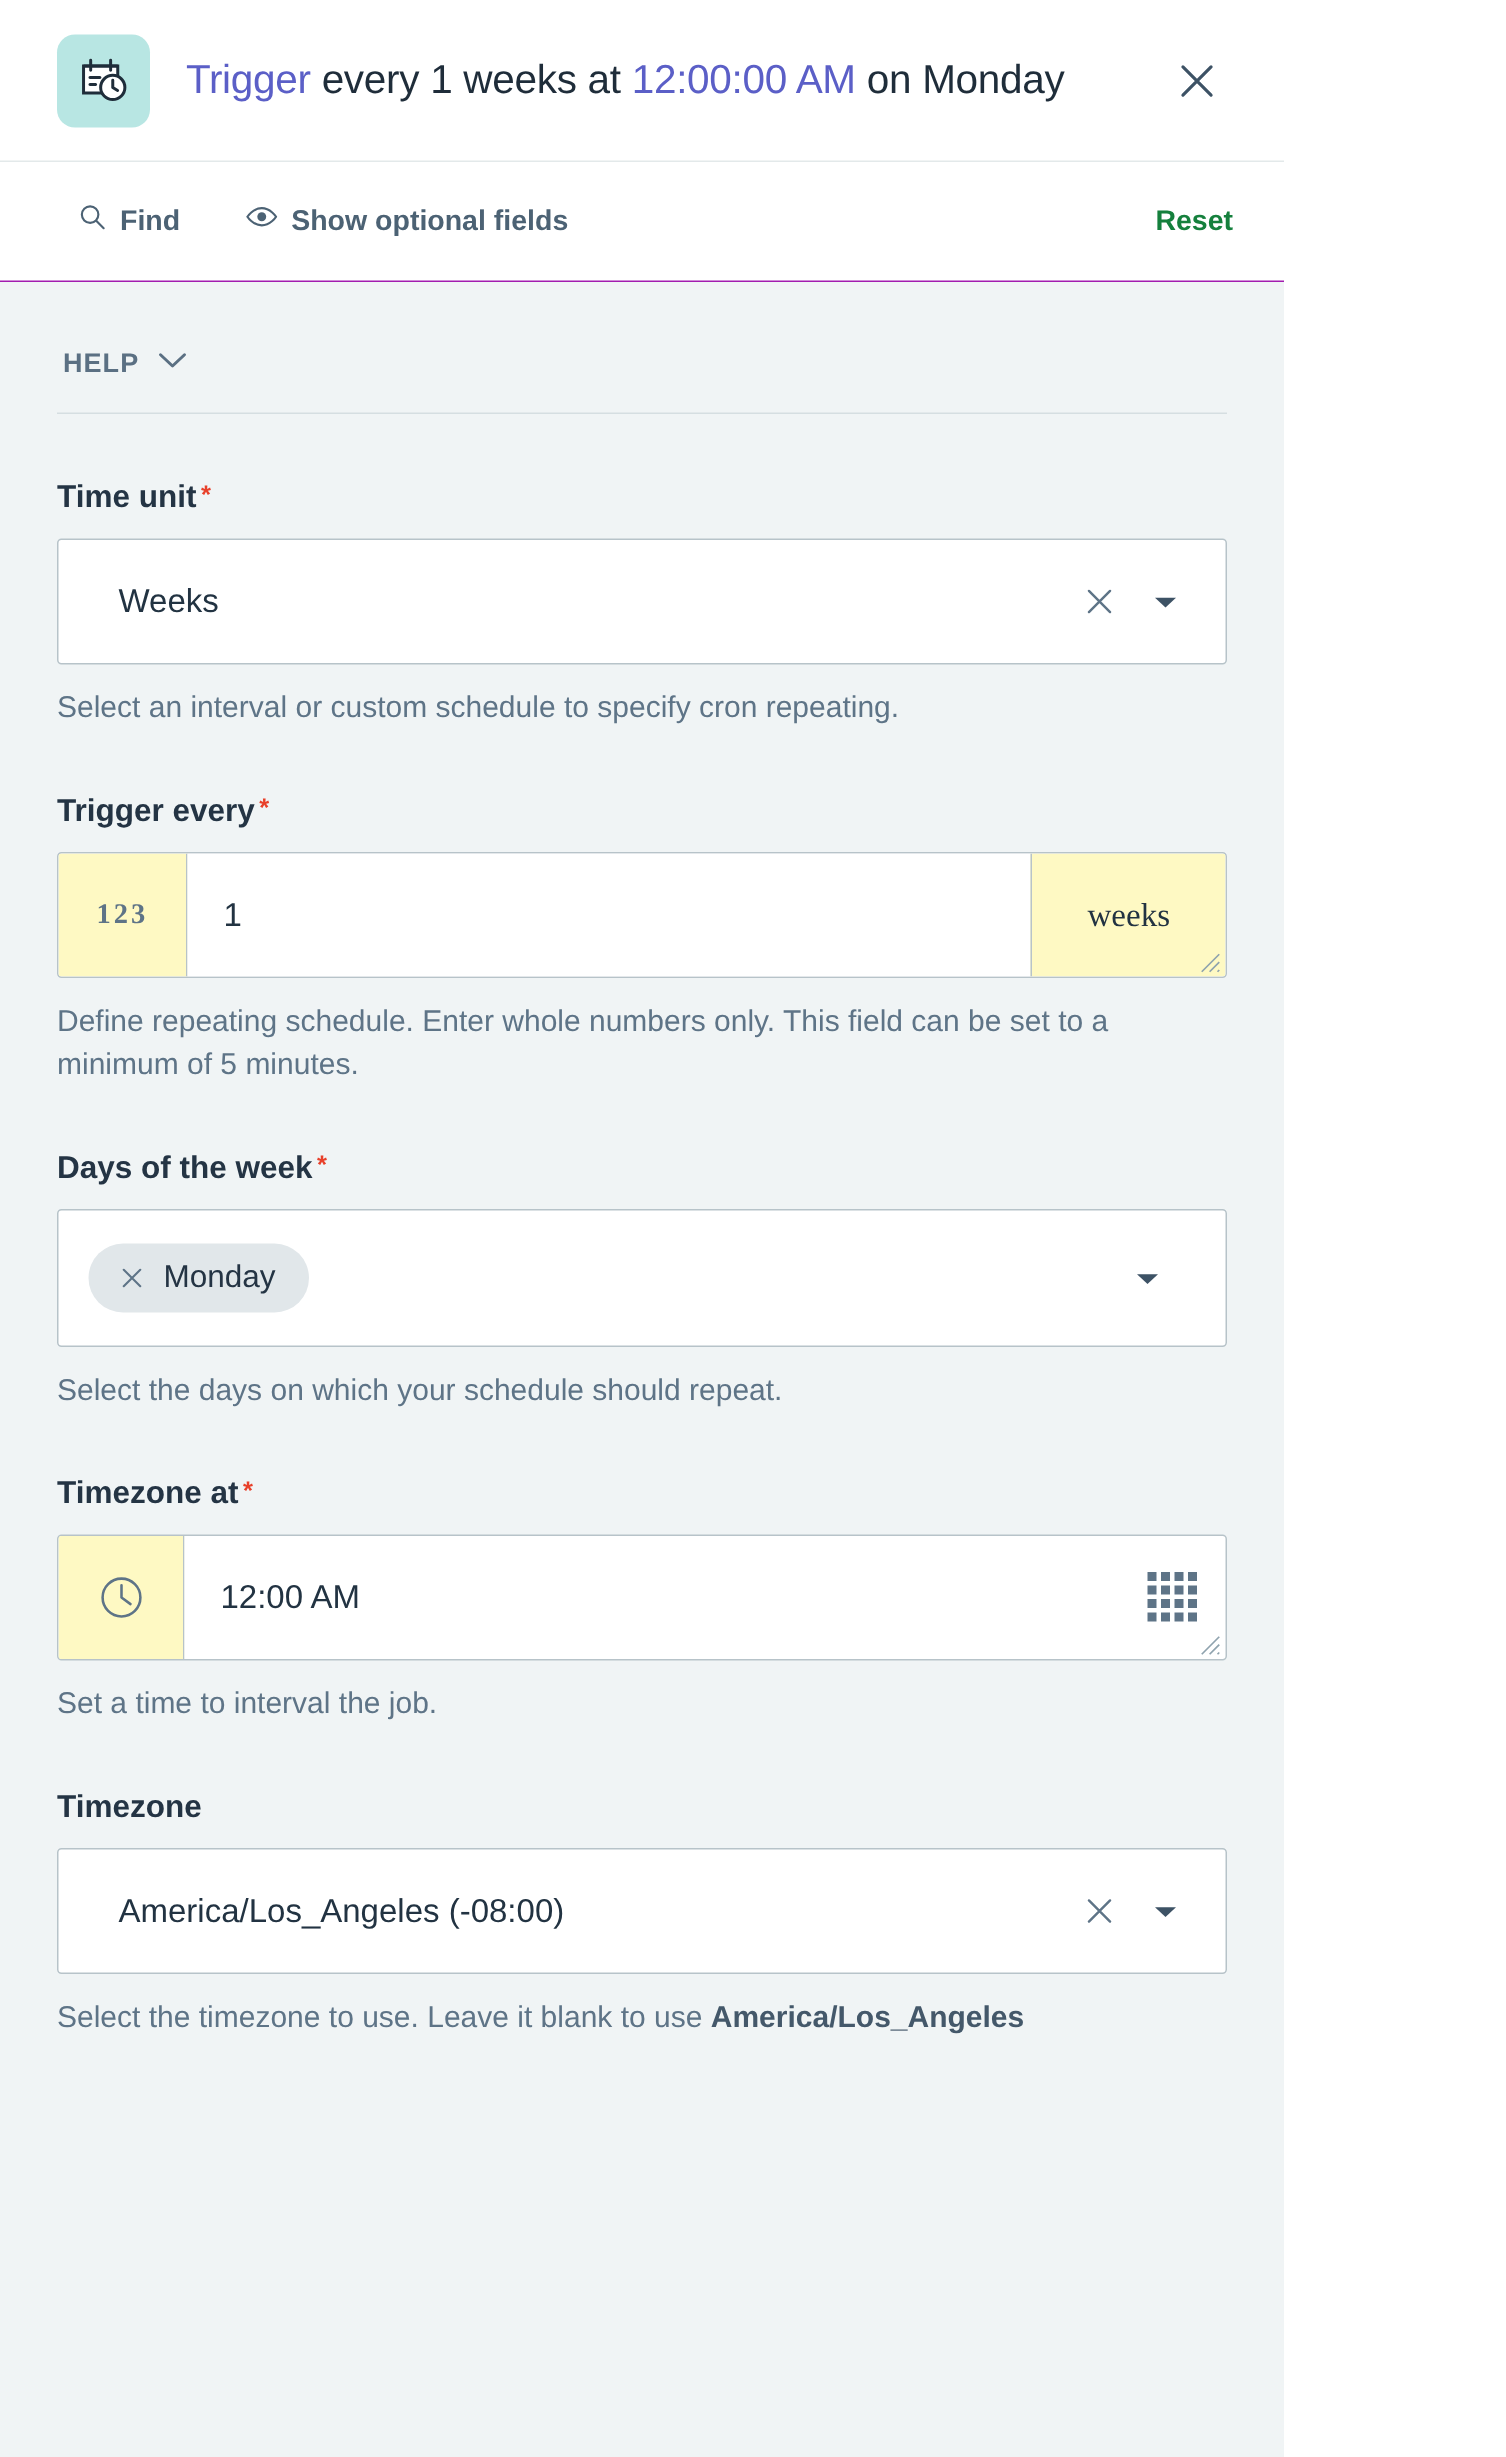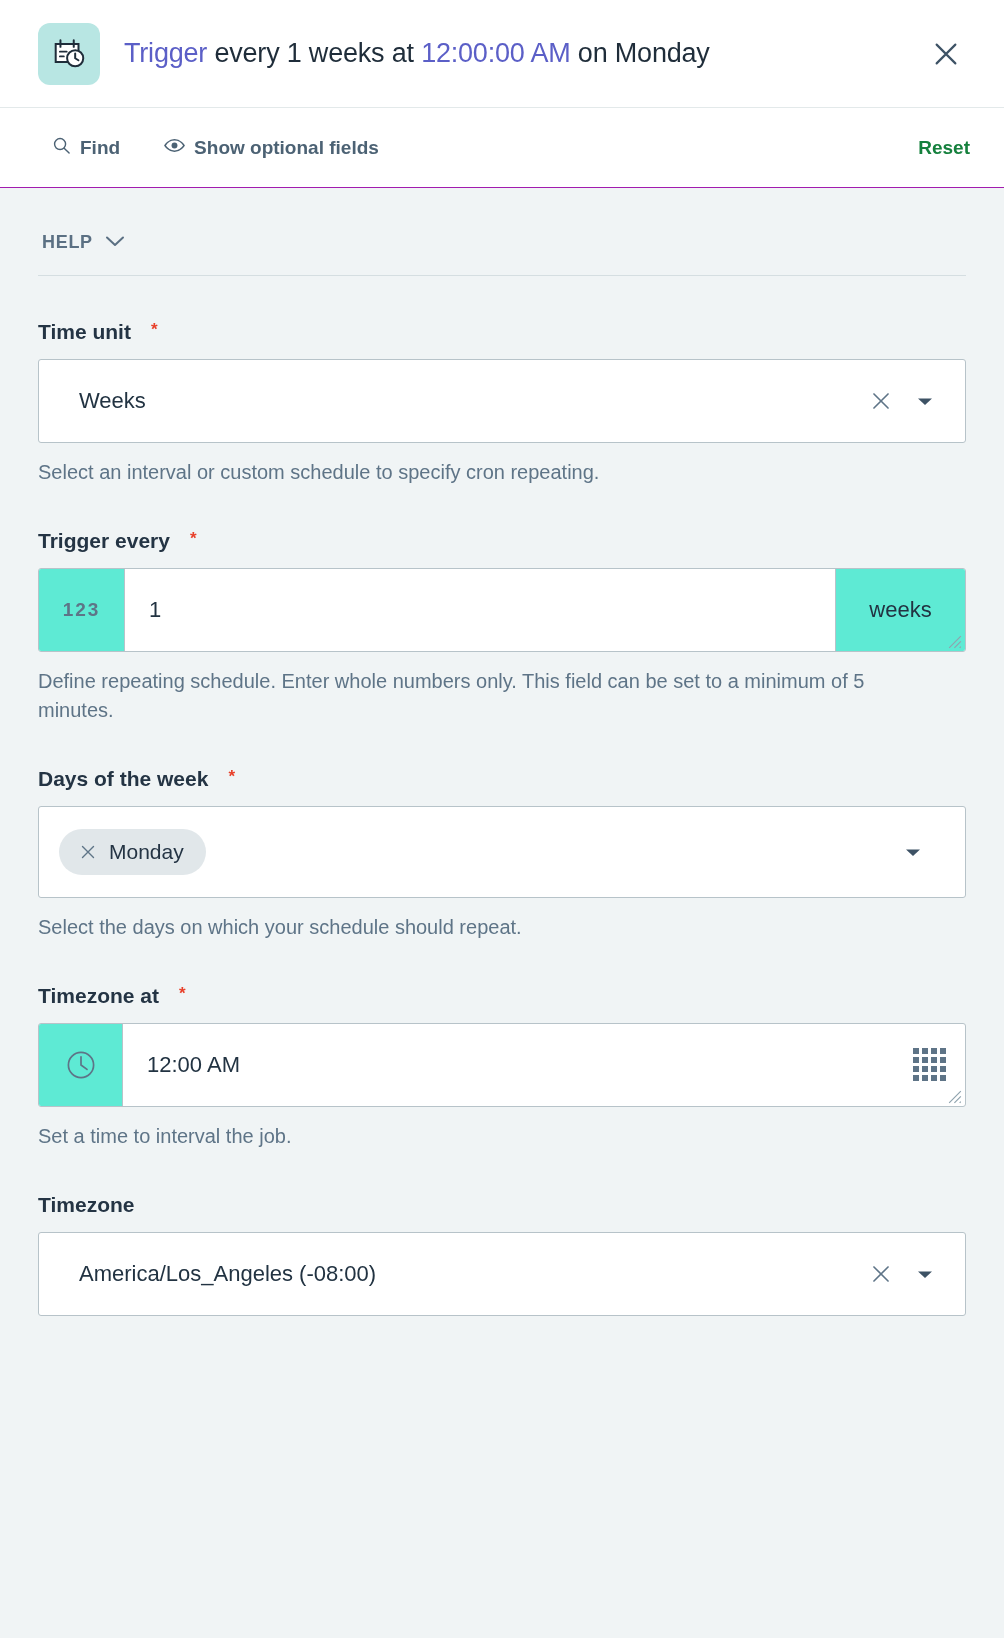--- a/index.html
+++ b/index.html
@@ -7,21 +7,21 @@
     margin: 0; padding: 0;
     width: 1004px;
     background: #ffffff;
   }
   body {
     font-family: "Liberation Sans", sans-serif;
     color: #2d3e4e;
     -webkit-font-smoothing: antialiased;
   }
   .app {
-    width: 1004px;
+    width: 856px;
     min-height: 1638px;
     background: #f0f4f5;
     display: flex;
     flex-direction: column;
   }
 
   
   .header {
     background: #ffffff;
     height: 108px;
@@ -108,21 +108,21 @@
   }
 
   .field { margin-bottom: 0; }
   .field-label {
     font-size: 21px;
     font-weight: bold;
     color: #243444;
     margin-bottom: 16px;
     display: flex;
     align-items: flex-start;
-    gap: 20px;
+    gap: 3px;
     line-height: 1.1;
   }
   .req { color: #e8402a; font-size: 17px; line-height: 1; position: relative; top: 1px; }
 
   .helper {
     font-size: 20px;
     color: #5e7487;
     line-height: 1.45;
     margin: 15px 0 42px 0;
     max-width: 900px;
@@ -155,29 +155,30 @@
   
   .affix-wrap {
     display: flex;
     border: 1px solid #b7c3c9;
     border-radius: 3px;
     height: 84px;
     overflow: hidden;
     background: #ffffff;
   }
   .affix {
-    background: #5eead4;
+    background: #fef9c3;
     display: flex;
     align-items: center;
     justify-content: center;
     flex: 0 0 auto;
     color: #5e7487;
     font-size: 19px;
     letter-spacing: 2px;
     font-weight: bold;
+    font-family: Liberation Serif, serif;
   }
   .affix.left { width: 86px; border-right: 1px solid #b7c3c9; }
   .affix.right {
     width: 130px;
     border-left: 1px solid #b7c3c9;
     font-size: 22px;
     letter-spacing: 0;
     font-weight: normal;
     color: #223342;
     position: relative;
@@ -409,16 +410,17 @@
           <svg width="26" height="26" viewBox="0 0 24 24" aria-hidden="true">
             <path d="M5.5 5.5l13 13M18.5 5.5l-13 13" stroke="#5e7487" stroke-width="1.5" stroke-linecap="round"></path>
           </svg>
         </div>
         <div class="sel-icon">
           <svg width="20" height="14" viewBox="0 0 20 14" aria-hidden="true">
             <path d="M3 4.5l7 6.5 7-6.5z" fill="#3d5265"></path>
           </svg>
         </div>
       </div>
+      <div class="helper"><span>Select the timezone to use. Leave it blank to use </span><b>America/Los_Angeles</b></div>
     </div>
 
   </div>
 </div>
 
 </body></html>

